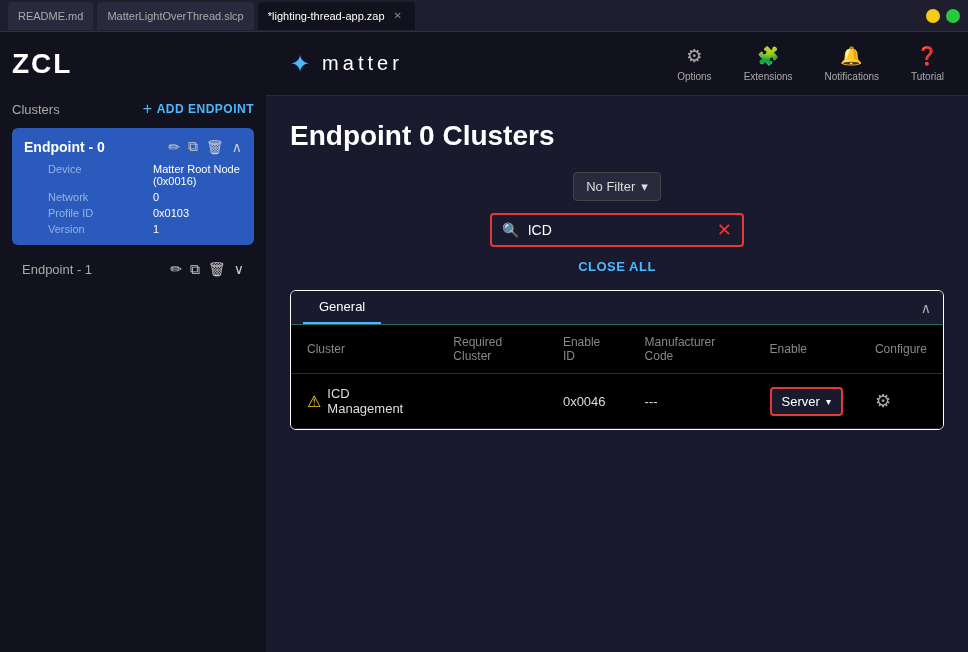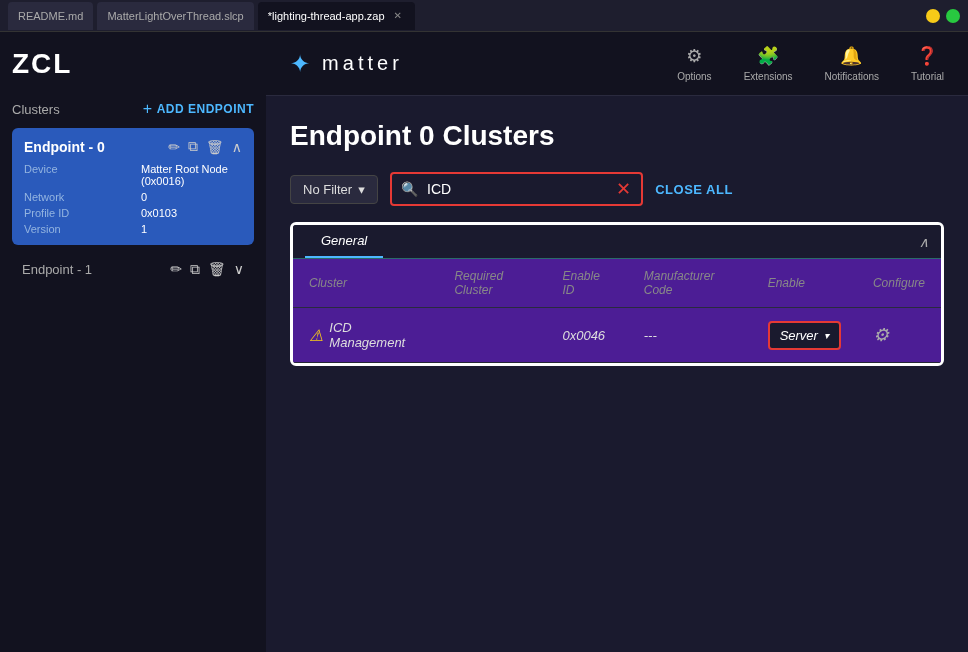--- a/index.html
+++ b/index.html
@@ -139,20 +139,21 @@
     .action-icon {
       color: #ccc;
       cursor: pointer;
       font-size: 14px;
     }
     .endpoint-card-props {
       display: grid;
       grid-template-columns: 1fr 1fr;
       gap: 4px 16px;
       font-size: 11px;
+      margin-left: 24px;
     }
     .prop-label {
       color: #93b4e0;
       font-weight: 500;
     }
     .prop-value {
       color: #fff;
       font-size: 11px;
     }
 
@@ -230,20 +231,21 @@
       color: #fff;
       margin-bottom: 20px;
     }
 
     
     .filter-bar {
       display: flex;
       align-items: center;
       gap: 12px;
       margin-bottom: 16px;
+      flex-direction: column;
     }
     .filter-dropdown {
       display: flex;
       align-items: center;
       gap: 6px;
       background: #2a2a3e;
       border: 1px solid #444;
       border-radius: 4px;
       padding: 6px 12px;
       font-size: 13px;
@@ -283,24 +285,23 @@
       font-size: 13px;
       font-weight: 600;
       cursor: pointer;
       background: none;
       border: none;
       letter-spacing: 0.5px;
     }
 
     
     .cluster-panel {
-      border: 3px solid #ffffff;
+      border: 1px solid #ffffff;
       border-radius: 6px;
       overflow: hidden;
-      font-style: italic;
     }
     .cluster-tab-row {
       display: flex;
       align-items: center;
       justify-content: space-between;
       background: #1a1a2e;
       padding: 0 12px;
       border-bottom: 1px solid #2a6a6a;
     }
     .cluster-tab {
@@ -309,21 +310,21 @@
       color: #fff;
       border-bottom: 2px solid #4db8ff;
       cursor: pointer;
     }
     .cluster-collapse-icon {
       color: #aaa;
       cursor: pointer;
       font-size: 14px;
     }
     .cluster-table {
-      background: #4c1d95;
+      background: #000000;
       width: 100%;
       border-collapse: collapse;
     }
     .cluster-table th {
       padding: 10px 16px;
       text-align: left;
       font-size: 12px;
       color: #888;
       font-weight: 500;
       border-bottom: 1px solid #2a2a3e;

